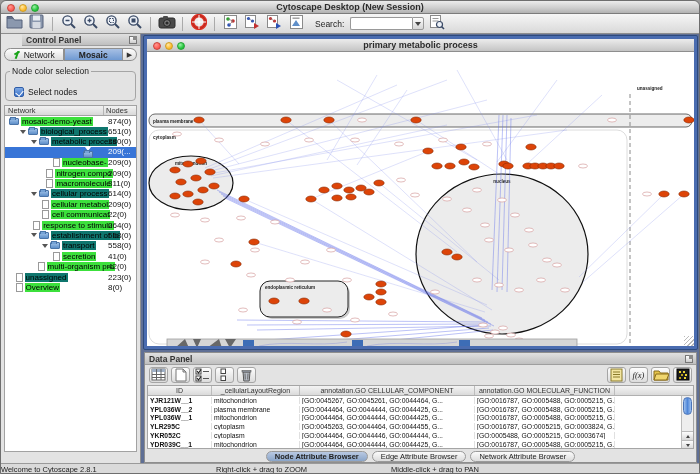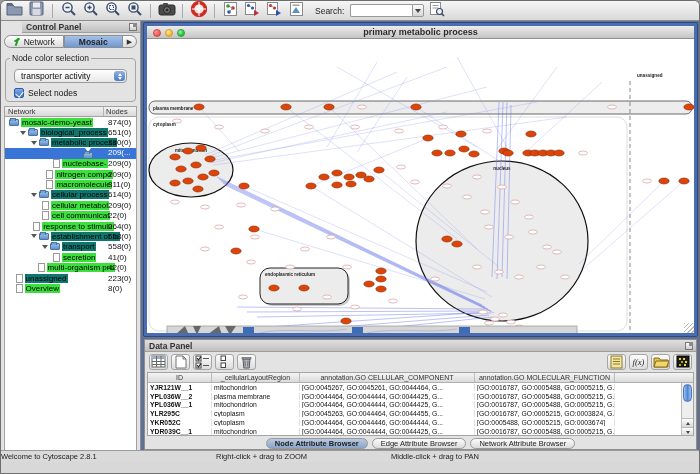--- a/index.html
+++ b/index.html
@@ -98,20 +98,28 @@
   
   .statusbar{position:relative;height:12px;background:#dadada;border-top:1px solid #9a9a9a;font-size:7.5px;color:#222;}
   .statusbar span{position:absolute;top:1px;}
   .st1{left:0;}.st2{left:215px;}.st3{left:390px;}
 </style>
 </head>
 <body>
 
 <div class="app">
 
+  <div class="titlebar">
+    <div class="lights">
+      <div class="light red"></div>
+      <div class="light yellow"></div>
+      <div class="light green"></div>
+    </div>
+    <div class="wtitle">Cytoscape Desktop (New Session)</div>
+  </div>
 
   <div class="toolbar">
     <span id="toolbar-icons" style="display:flex;align-items:center;gap:3px;">
         <span class="tbtn">
           <span><svg width="17" height="15">
               <path d="M1 4 h6 l1.5 2 H16 v8 H1 z" fill="#8b98ae" stroke="#55607a"></path>
               <path d="M1 4 v-1.5 h5 l1 1.5 z" fill="#6f7d96" stroke="#55607a"></path>
             </svg></span>
         </span>
         <span class="tbtn">
@@ -237,27 +245,20 @@
           <span class="fork-ico"></span>
           <span>Network</span>
         </span>
         <span class="seg sel">
           <span>Mosaic</span>
         </span>
         <span class="seg arrow">▶</span>
       </div>
       <fieldset class="groupbox">
         <legend>Node color selection</legend>
-        <div class="combo">
-          <span>transporter activity</span>
-          <span class="stepper">
-              <i class="up"></i>
-              <i class="dn"></i>
-            </span>
-        </div>
         <div class="chk-row">
           <span class="chkbox"></span>
           <span class="chk-label">Select nodes</span>
         </div>
       </fieldset>
       <div class="tree-header">
         <div class="c1">Network</div>
         <div class="c2">Nodes</div>
       </div>
       <div class="tree" id="tree">

